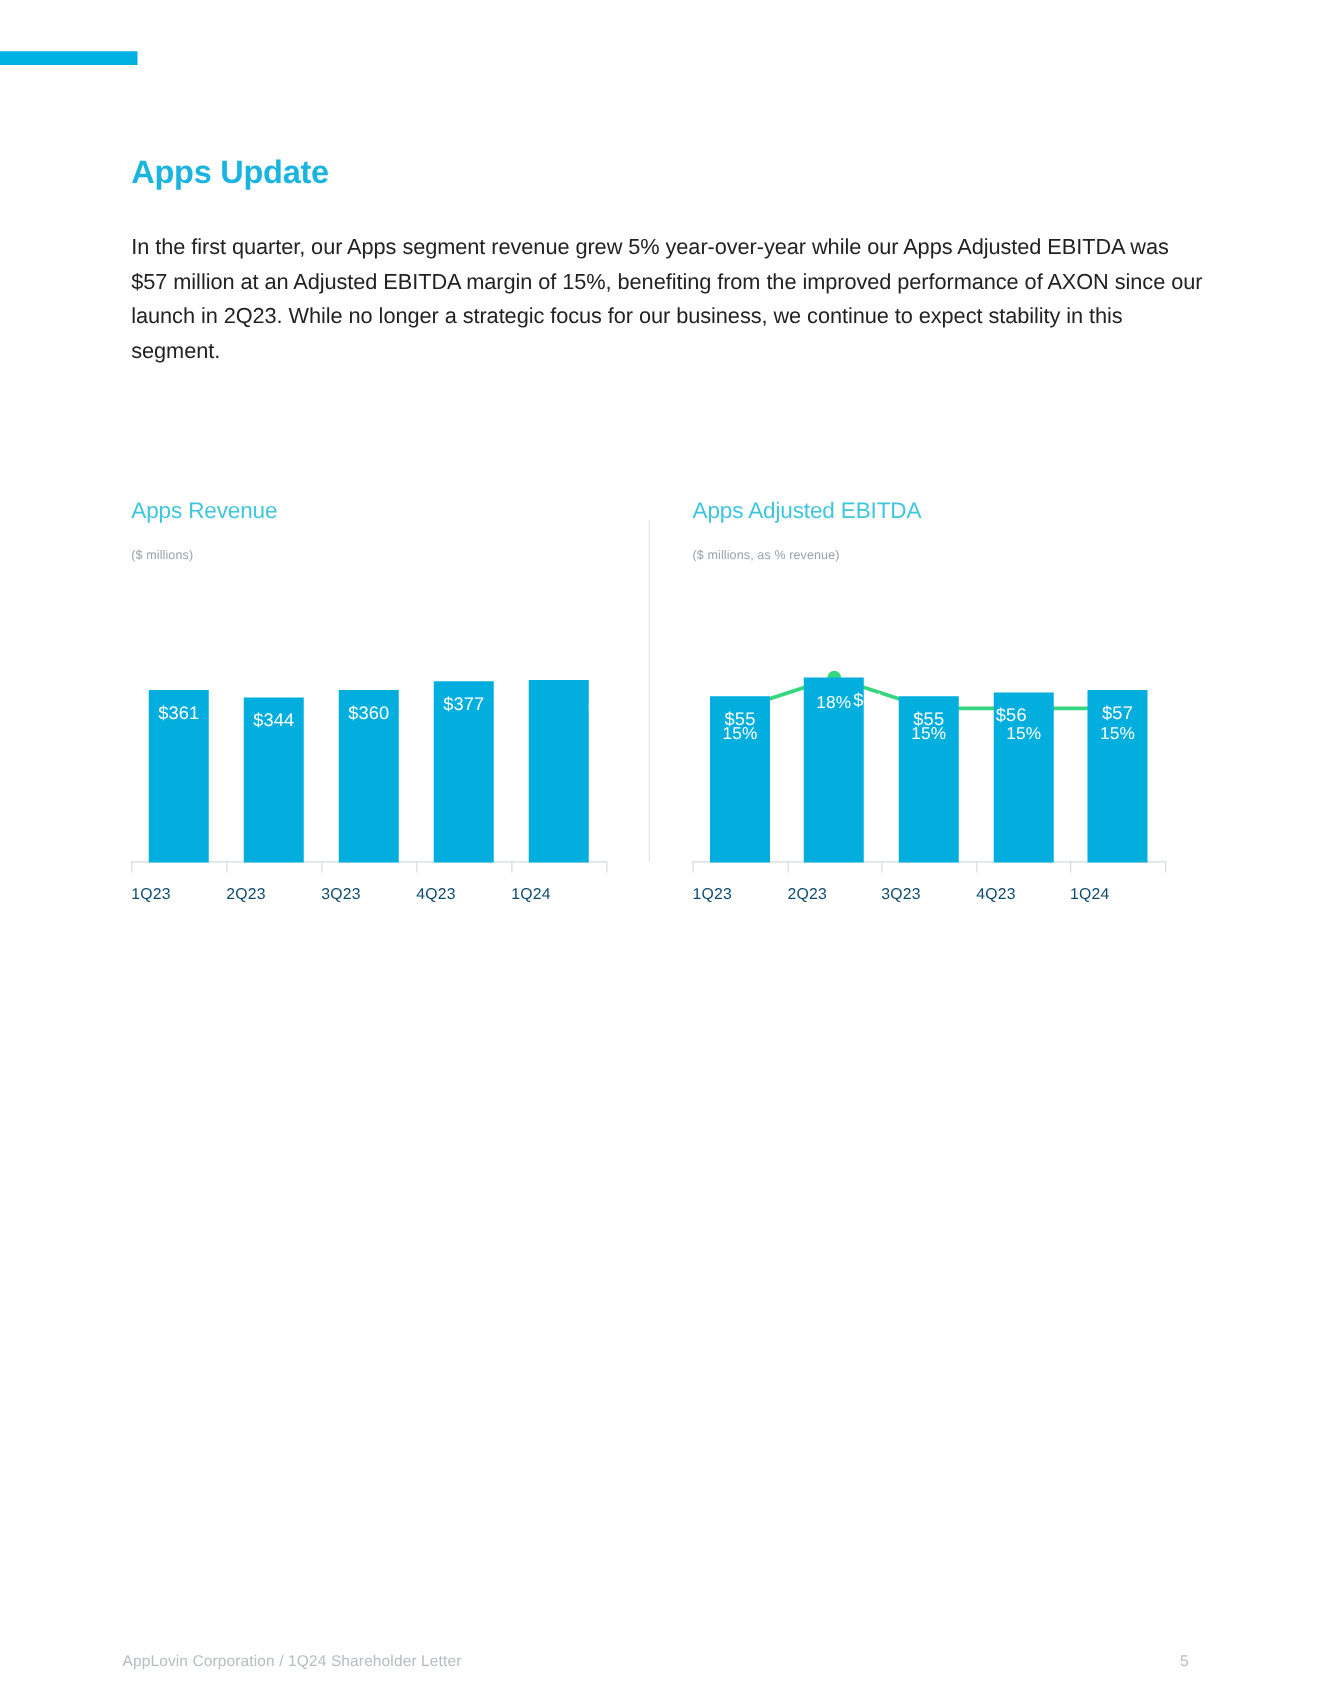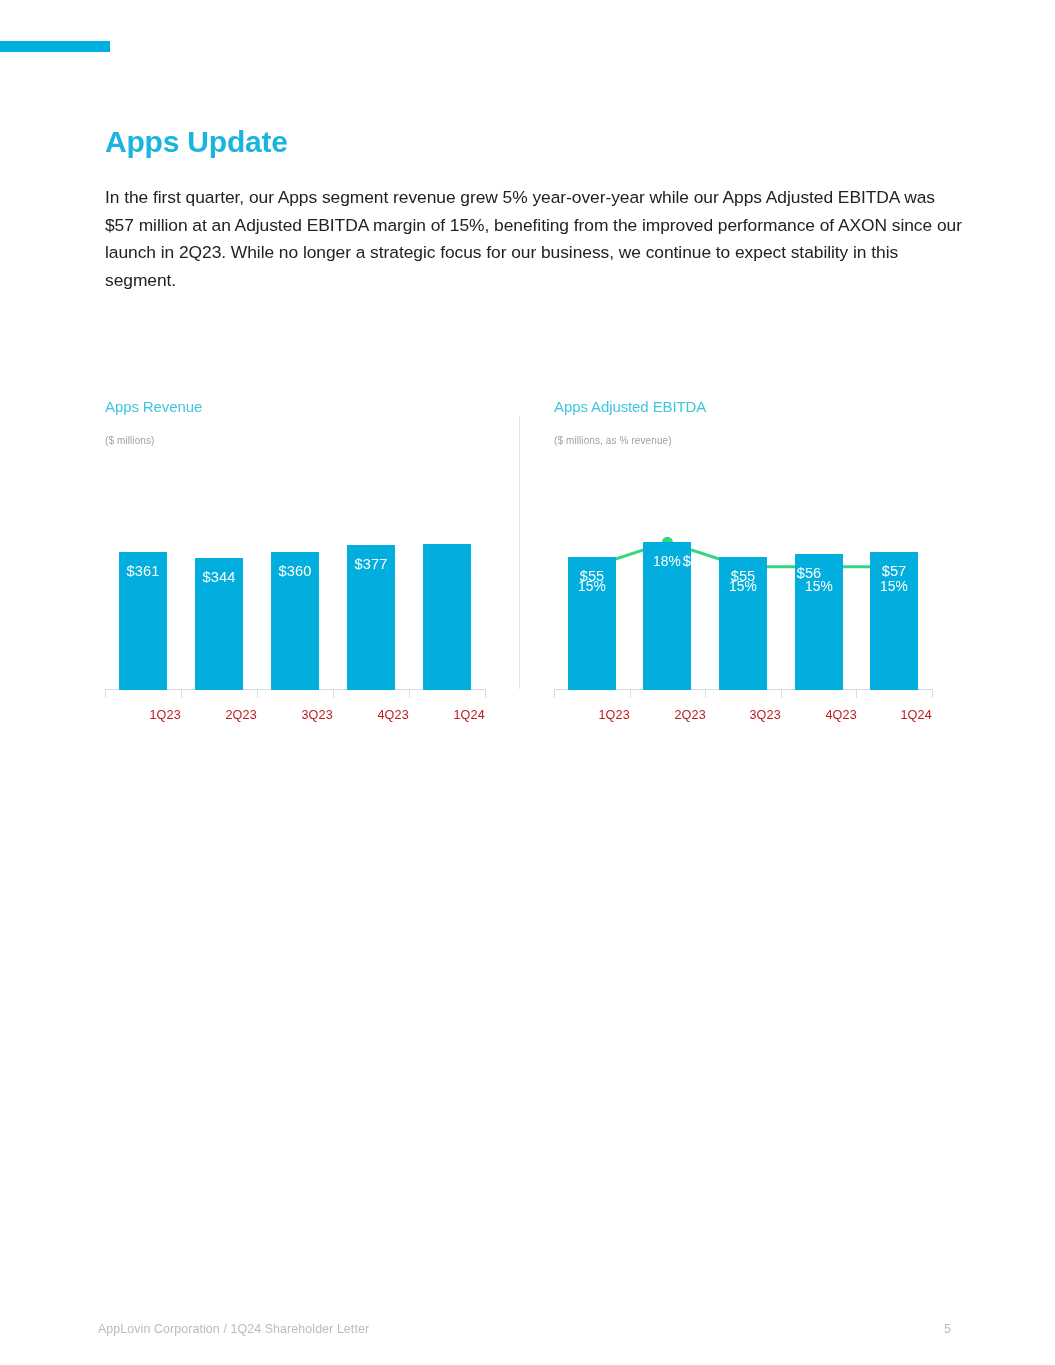--- a/index.html
+++ b/index.html
@@ -28,21 +28,21 @@
     width: 110px;
     height: 11px;
     background: #00b0e0;
   }
 
   
   #page-title {
     position: absolute;
     left: 105px;
     top: 105px;
-    font-size: 30px;
+    font-size: 26px;
     font-weight: bold;
     letter-spacing: -0.2px;
     color: #1ab4e0;
   }
 
   
   #body-paragraph {
     position: absolute;
     left: 105px;
     top: 167px;
@@ -62,21 +62,21 @@
     height: 1365px;
   }
   .chart-block {
     position: absolute;
     top: 398px;
   }
   #chart-left  { left: 105px; width: 400px; }
   #chart-right { left: 554px; width: 400px; }
 
   .chart-title {
-    font-size: 15px;
+    font-size: 18px;
     color: #3fc6dd;
     letter-spacing: -0.1px;
     white-space: nowrap;
   }
   .chart-subtitle {
     margin-top: 20px;
     font-size: 10px;
     color: #9aa3a8;
     letter-spacing: 0.1px;
     white-space: nowrap;
@@ -114,22 +114,22 @@
     position: absolute;
     bottom: 24px;
     width: 1px;
     height: 9px;
     background: #d8dcdf;
   }
   .cat-label {
     position: absolute;
     bottom: 0px;
     font-size: 12.6px;
-    color: #b91c1c;
-    text-align: right;
+    color: #0c4a6e;
+    text-align: left;
     letter-spacing: 0.2px;
   }
   .bar {
     position: absolute;
     bottom: 32px;
     background: #02aedd;
   }
   .bar-value {
     position: absolute;
     color: #ffffff;

